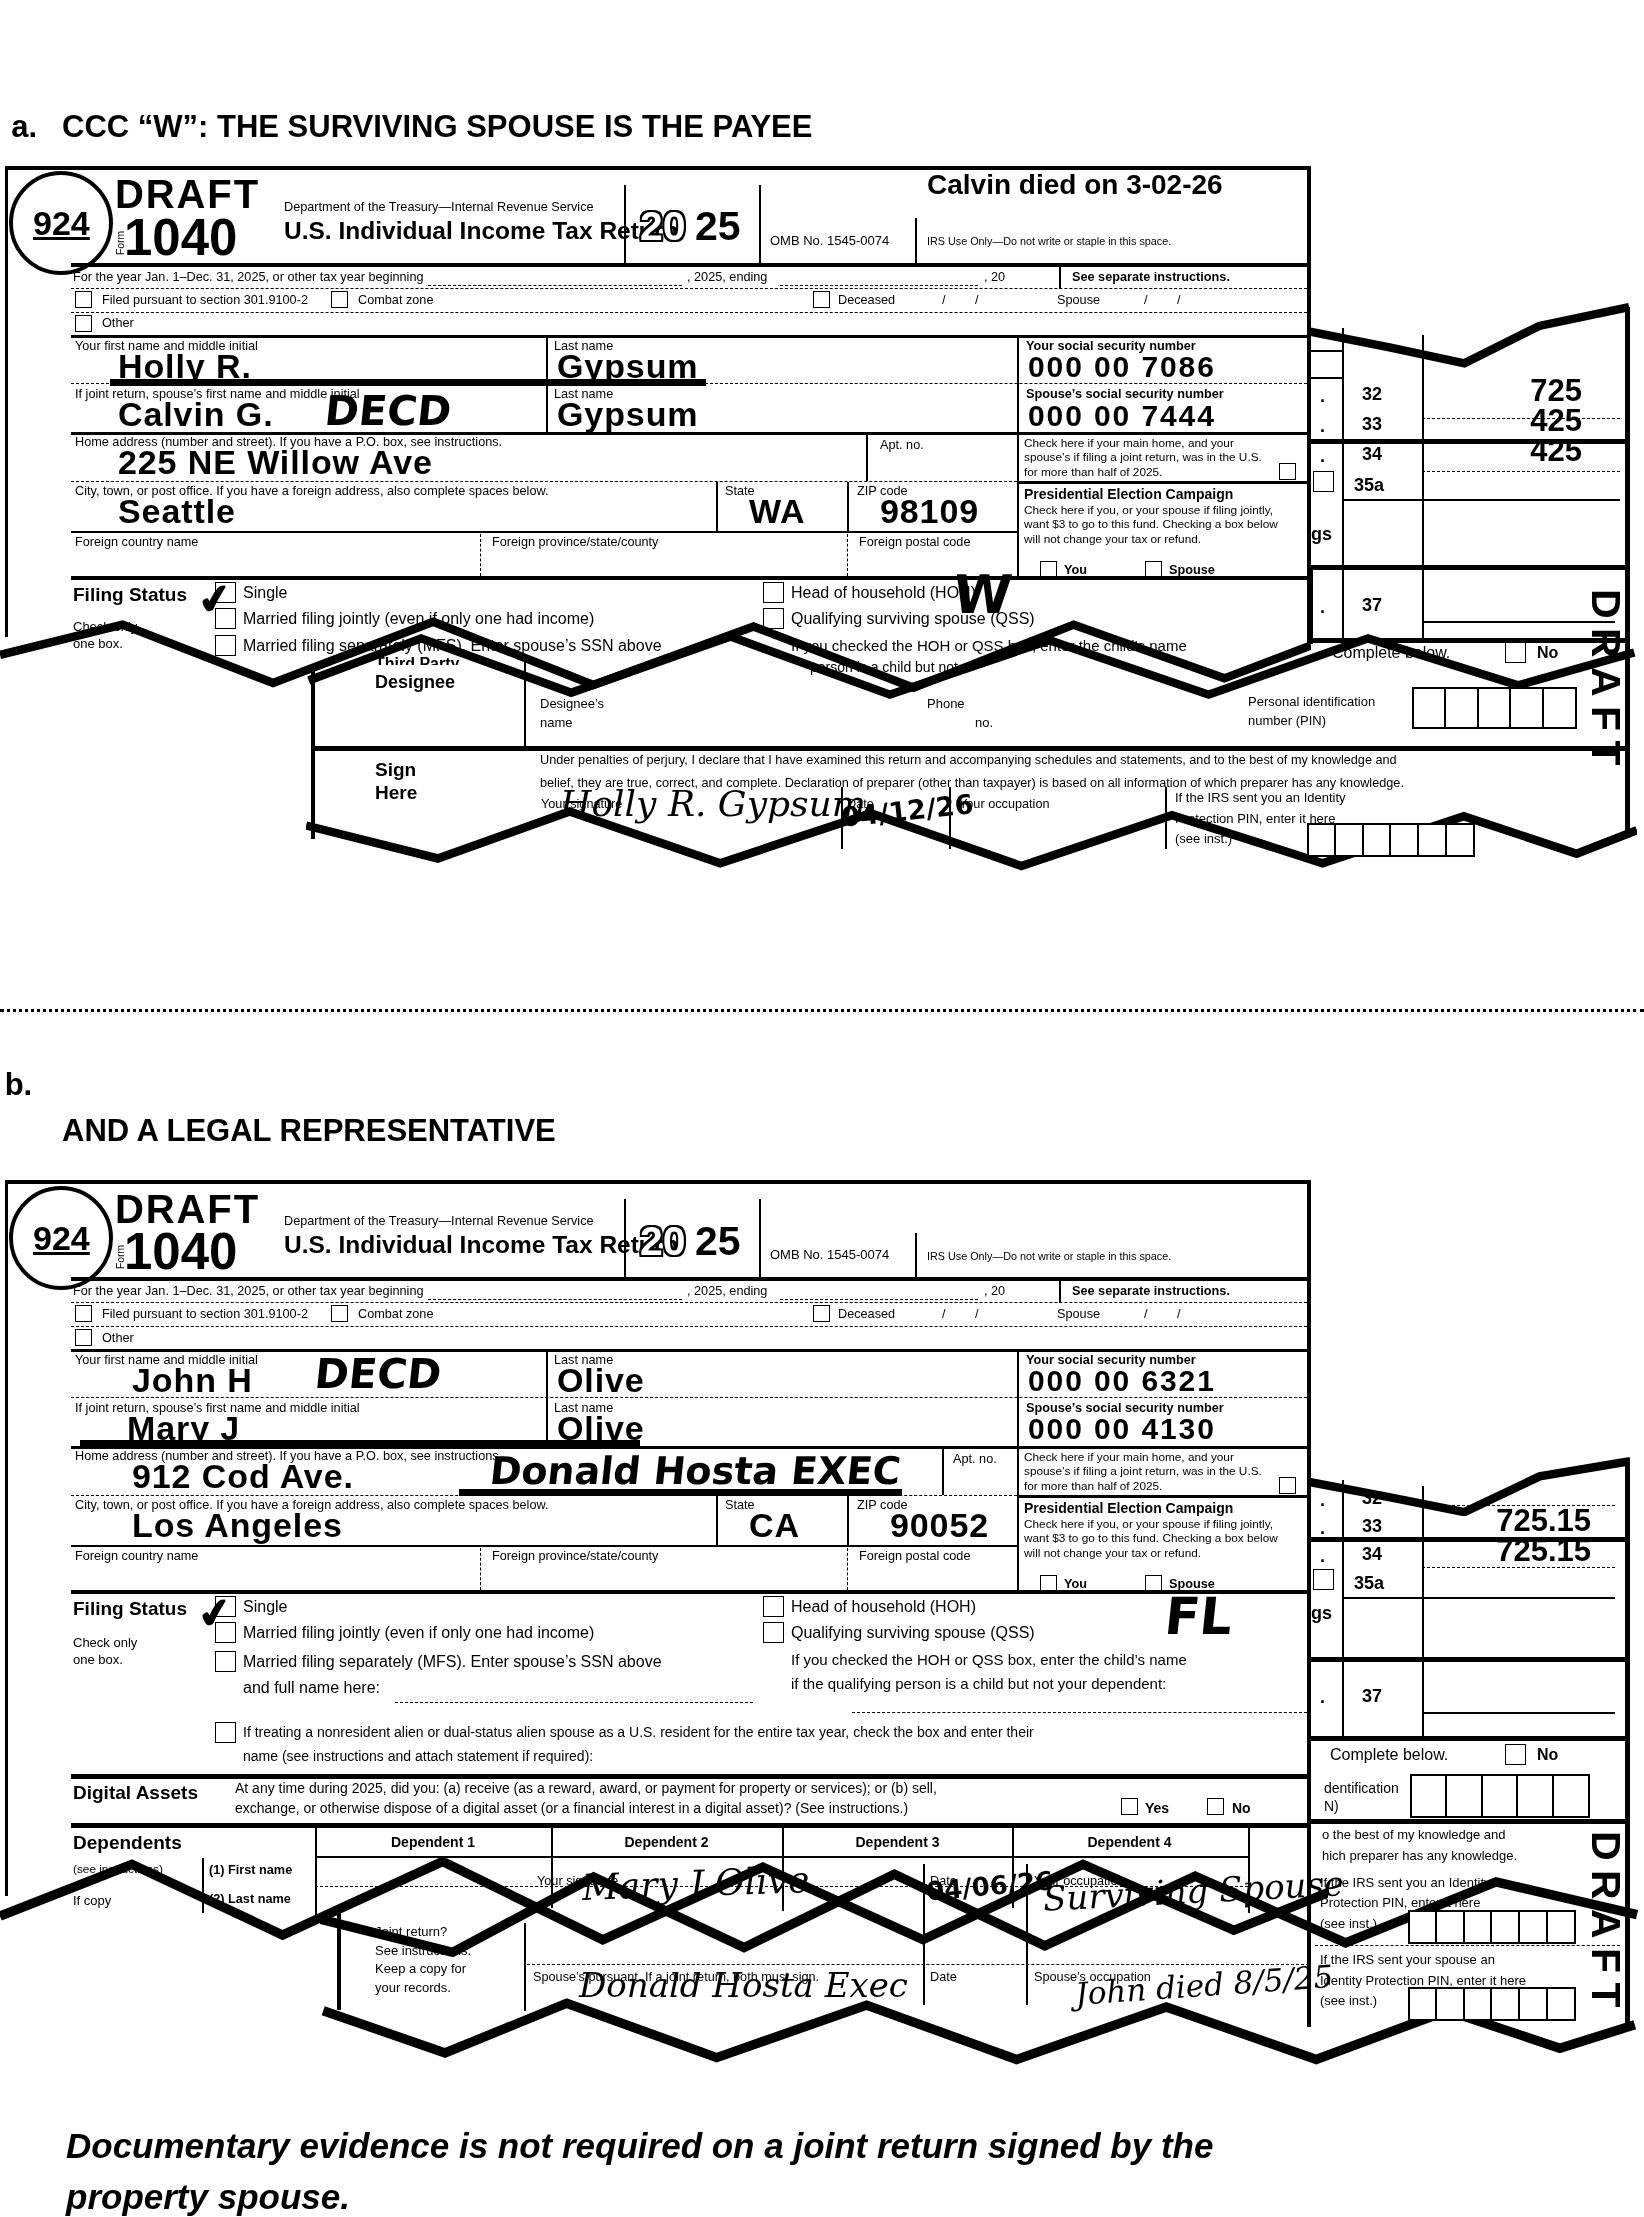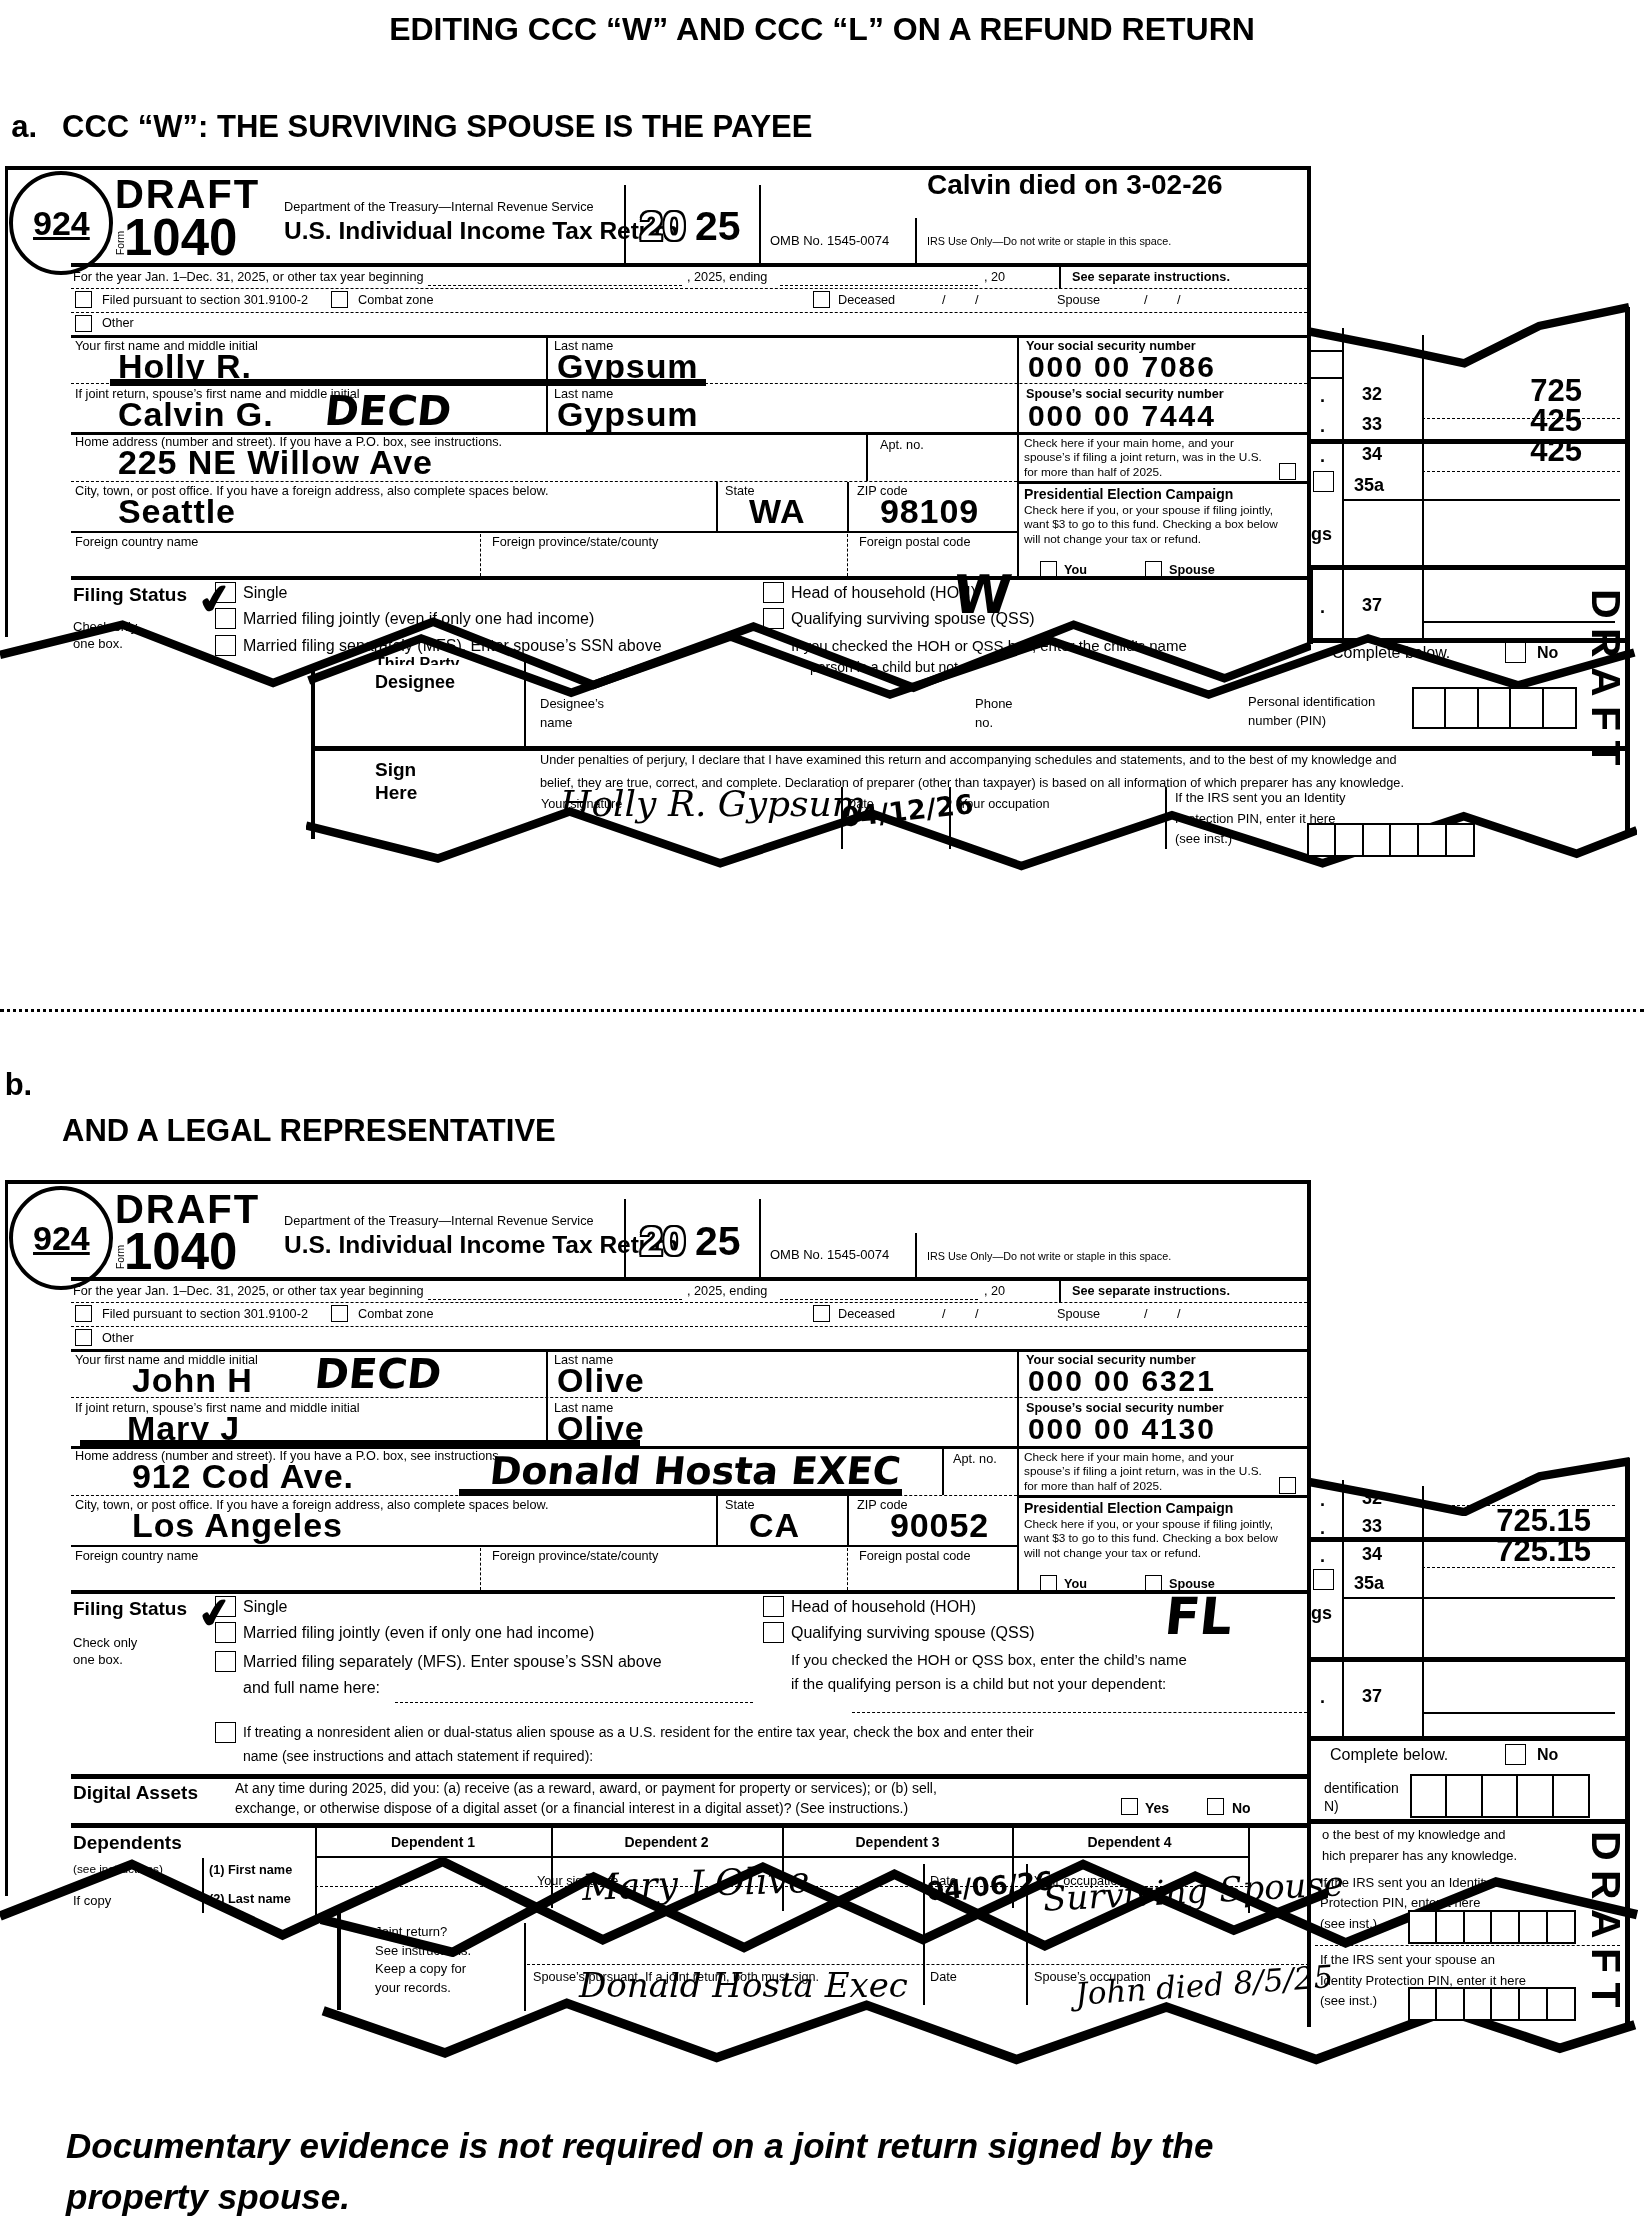--- a/index.html
+++ b/index.html
@@ -37,21 +37,20 @@
   .bx{border:2.4px solid #000;background:#fff;margin-left:-2.4px}
   .bxA{width:31px;height:38px}.bxB{width:34px;height:40px}.bxS{width:26px;height:30px}
   svg.tear{position:absolute}
   .clip{overflow:hidden;position:absolute}
 </style>
 </head>
 <body>
 
 <div id="canvas">
 
-  <div class="t title" style="top:11.3px">EDITING CCC “W” AND CCC “L” ON A REFUND RETURN</div>
   <div class="t head" style="left:11.3px;top:109px">a.</div>
   <div class="t head" style="left:62px;top:109px">CCC “W”: THE SURVIVING SPOUSE IS THE PAYEE</div>
 
 
   <div class="dots" style="left:0;top:1009px;width:1644px"></div>
 
   <div class="t head" style="left:4.7px;top:1067px">b.</div>
   <div class="t note" style="left:66px;top:2126px">Documentary evidence is not required on a joint return signed by the</div>
 
   <div class="t head" style="left:62px;top:1113px">AND A LEGAL REPRESENTATIVE</div>
@@ -220,21 +219,21 @@
   <div class="t f17 b" style="left:1537px;top:644px">No</div>
 
   <div class="vl" style="left:311px;top:670px;height:169px;width:3.8px"></div>
   <div class="clip" style="left:375px;top:655px;width:104px;height:10.4px">
     <div class="t b f17" style="left:0;top:0">Third Party</div>
   </div>
   <div class="t f19b" style="left:375px;top:672px">Designee</div>
   <div class="vl" style="left:524px;top:659px;height:87px"></div>
   <div class="t f14" style="left:540px;top:697px">Designee’s</div>
   <div class="t f14" style="left:540px;top:716px">name</div>
-  <div class="t f14" style="left:975px;top:697px">Phone</div>
+  <div class="t f14" style="left:927px;top:697px">Phone</div>
   <div class="t f14" style="left:975px;top:716px">no.</div>
   <div class="t f14" style="left:1248px;top:695px">Personal identification</div>
   <div class="t f14" style="left:1248px;top:714px">number (PIN)</div>
   <div class="bxrow" style="left:1414px;top:687px">
     <i class="bx bxA"></i>
       <i class="bx bxA"></i>
       <i class="bx bxA"></i>
       <i class="bx bxA"></i>
       <i class="bx bxA"></i>
   </div>

